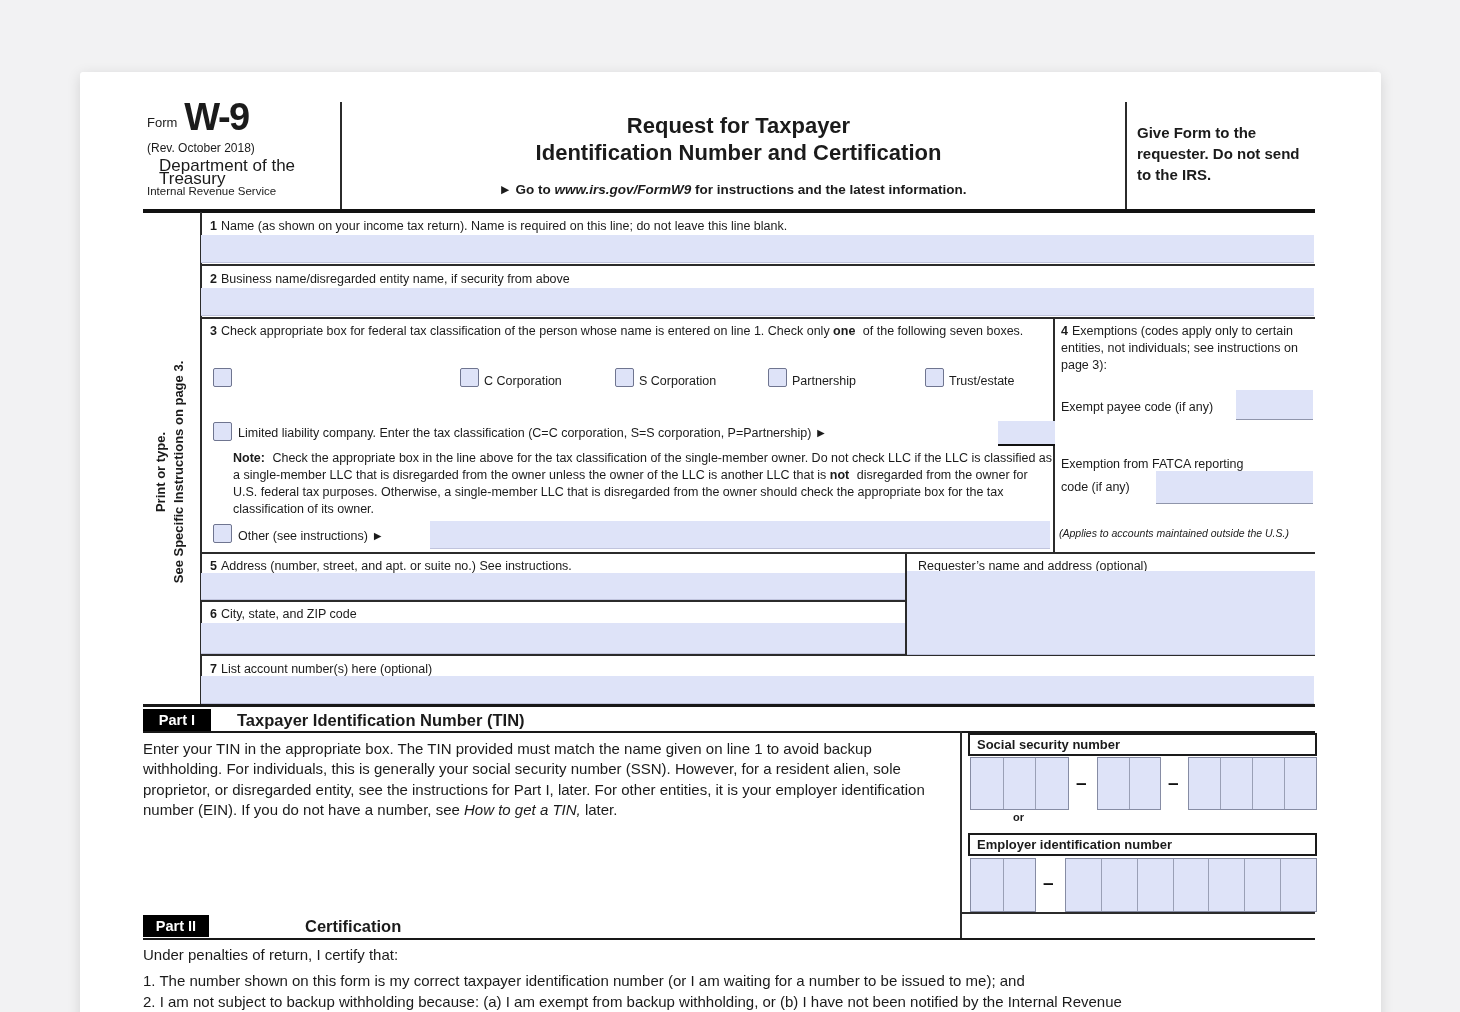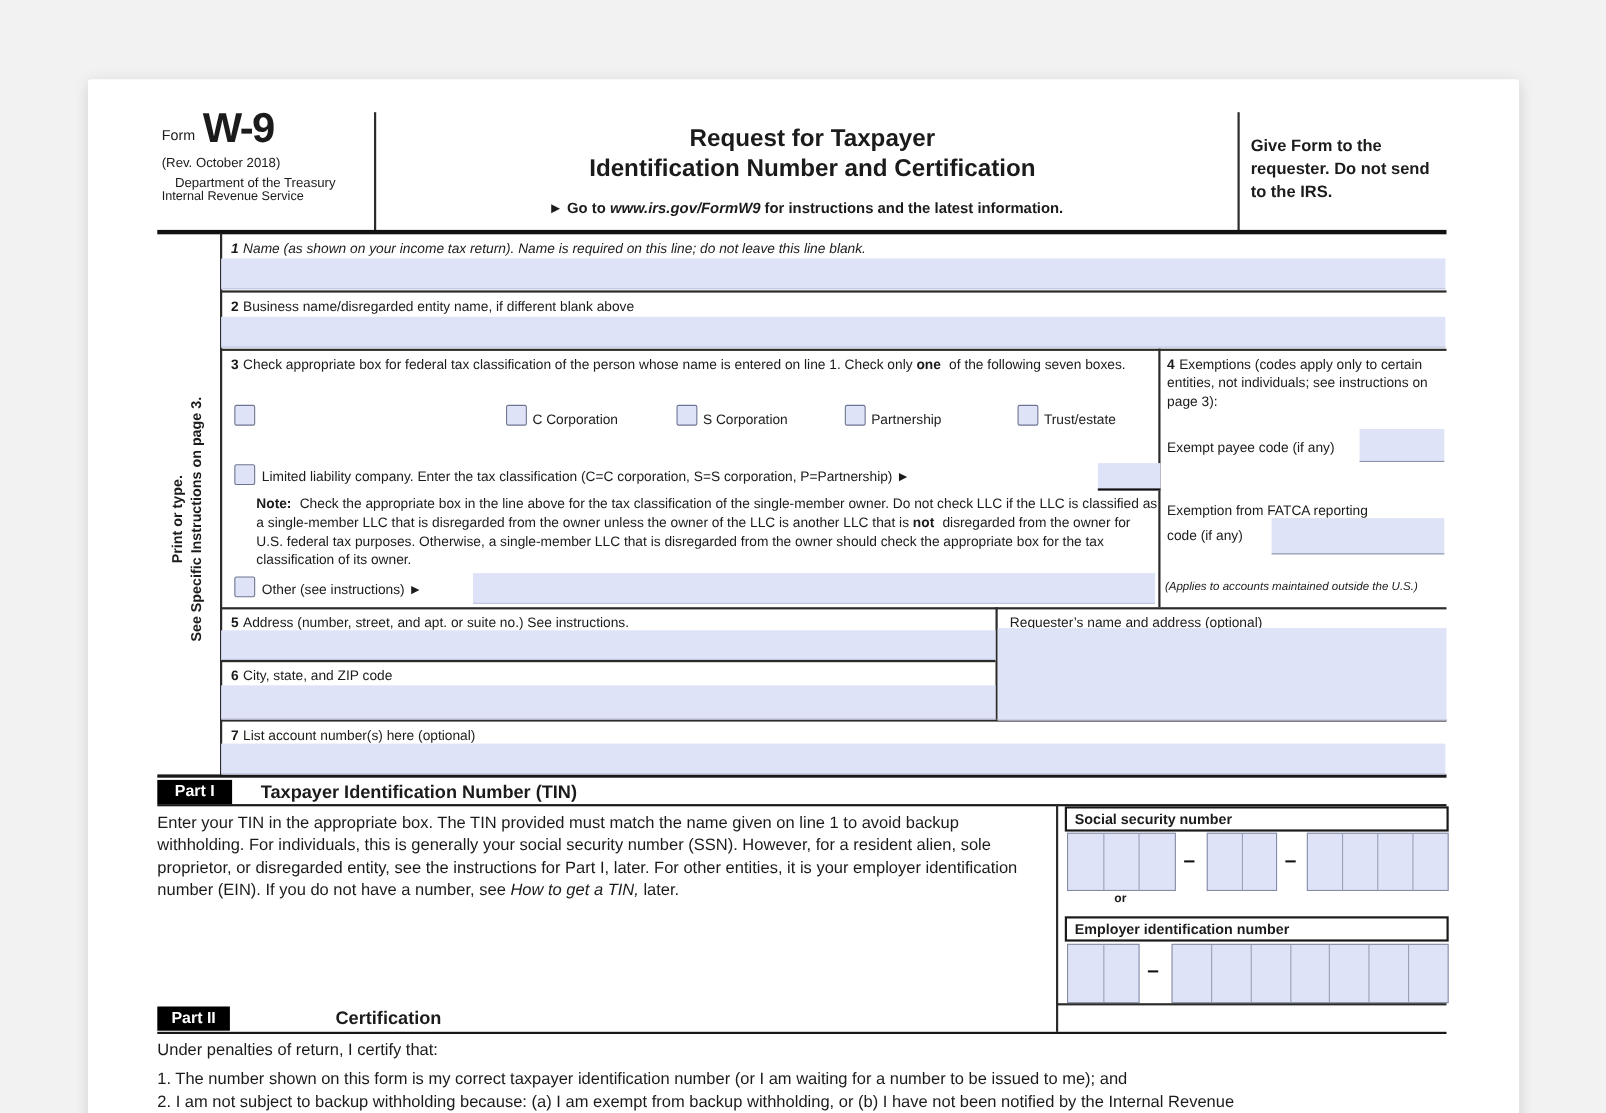--- a/index.html
+++ b/index.html
@@ -36,21 +36,21 @@
 <body>
 
 <div class="page">
 
   <div class="abs" style="left:67px;top:30px;width:195px;">
     <div style="display:flex;align-items:flex-end;gap:7px;">
       <span style="font-size:13px;padding-bottom:2px;">Form</span>
       <span style="font-size:38px;font-weight:800;line-height:30px;letter-spacing:-1.5px;">W-9</span>
     </div>
     <div style="font-size:12px;margin-top:9px;">(Rev. October 2018)</div>
-    <div style="font-size:12px;line-height:12.5px;margin-top:5px;padding-left:12px;">Department of the Treasury</div>
+    <div style="font-size:17px;line-height:12.5px;margin-top:5px;padding-left:12px;">Department of the Treasury</div>
     <div style="font-size:11.5px;line-height:12.5px;">Internal Revenue Service</div>
   </div>
 
   <div class="vline abs" style="left:260px;top:30px;height:108px;width:2px;"></div>
   <div class="vline abs" style="left:1045px;top:30px;height:108px;width:2px;"></div>
 
   <div class="abs" style="left:262px;top:40px;width:781px;text-align:center;">
     <div style="font-size:22px;font-weight:bold;line-height:27px;margin-left:12px;">
       <span>Request for Taxpayer</span><br>
       <span>Identification Number and Certification</span>
@@ -72,27 +72,27 @@
   <div class="vline abs" style="left:120px;top:140px;height:494px;"></div>
   <div class="hline abs" style="left:120px;top:192px;width:1115px;"></div>
   <div class="hline abs" style="left:120px;top:245px;width:1115px;"></div>
   <div class="hline abs" style="left:120px;top:480px;width:1115px;"></div>
   <div class="hline abs" style="left:120px;top:528px;width:705px;"></div>
   <div class="hline abs" style="left:120px;top:582px;width:1115px;"></div>
   <div class="abs" style="left:63px;top:632px;width:1172px;height:2.5px;background:#181818;"></div>
   <div class="vline abs" style="left:973px;top:245px;height:235px;"></div>
   <div class="vline abs" style="left:825px;top:480px;height:102px;"></div>
 
-  <div class="lbl abs" style="left:130px;top:146px;width:1090px;font-style:italic;">
+  <div class="lbl abs" style="left:130px;top:146px;width:1090px;">
     <b>1</b><span>Name (as shown on your income tax return). Name is required on this line; do not leave this line blank.</span>
   </div>
   <div class="input abs" style="left:121px;top:163px;width:1113px;height:27px;"></div>
 
   <div class="lbl abs" style="left:130px;top:199px;width:1090px;">
-    <b>2</b><span>Business name/disregarded entity name, if different blank above</span>
+    <b>2</b><span>Business name/disregarded entity name, if security from above</span>
   </div>
   <div class="input abs" style="left:121px;top:216px;width:1113px;height:27px;"></div>
 
   <div class="lbl abs" style="left:130px;top:251px;width:822px;">
     <b>3</b><span>Check appropriate box for federal tax classification of the person whose name is entered on line 1. Check only </span><b>one</b><span> of the following seven boxes.</span>
   </div>
 
   <div class="cb abs" style="left:133px;top:296px;"></div>
   <div class="cb abs" style="left:380px;top:296px;"></div>
   <div class="lbl abs" style="left:404px;top:301px;">C Corporation</div>

